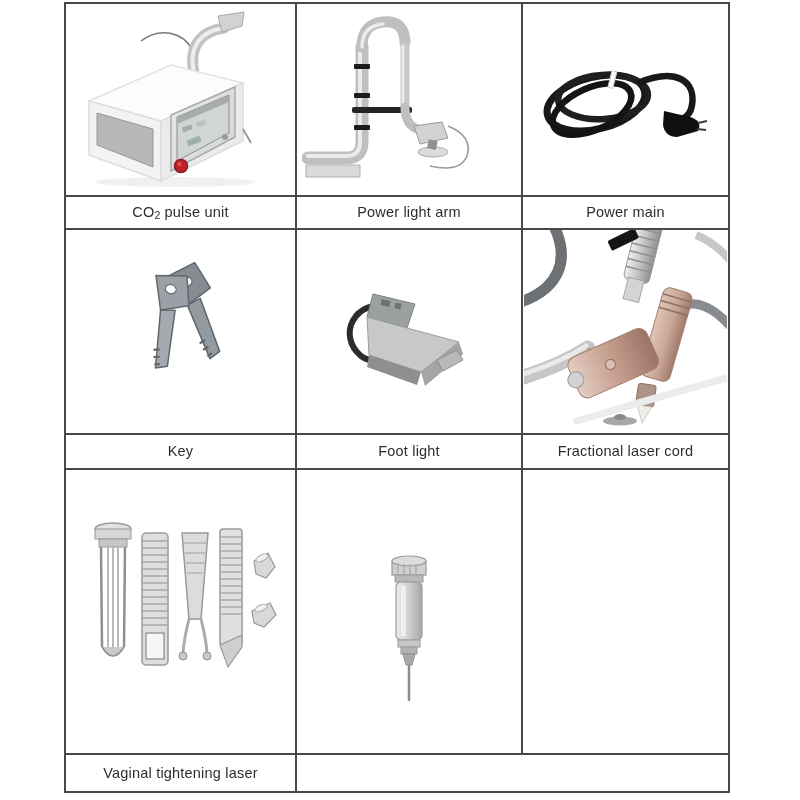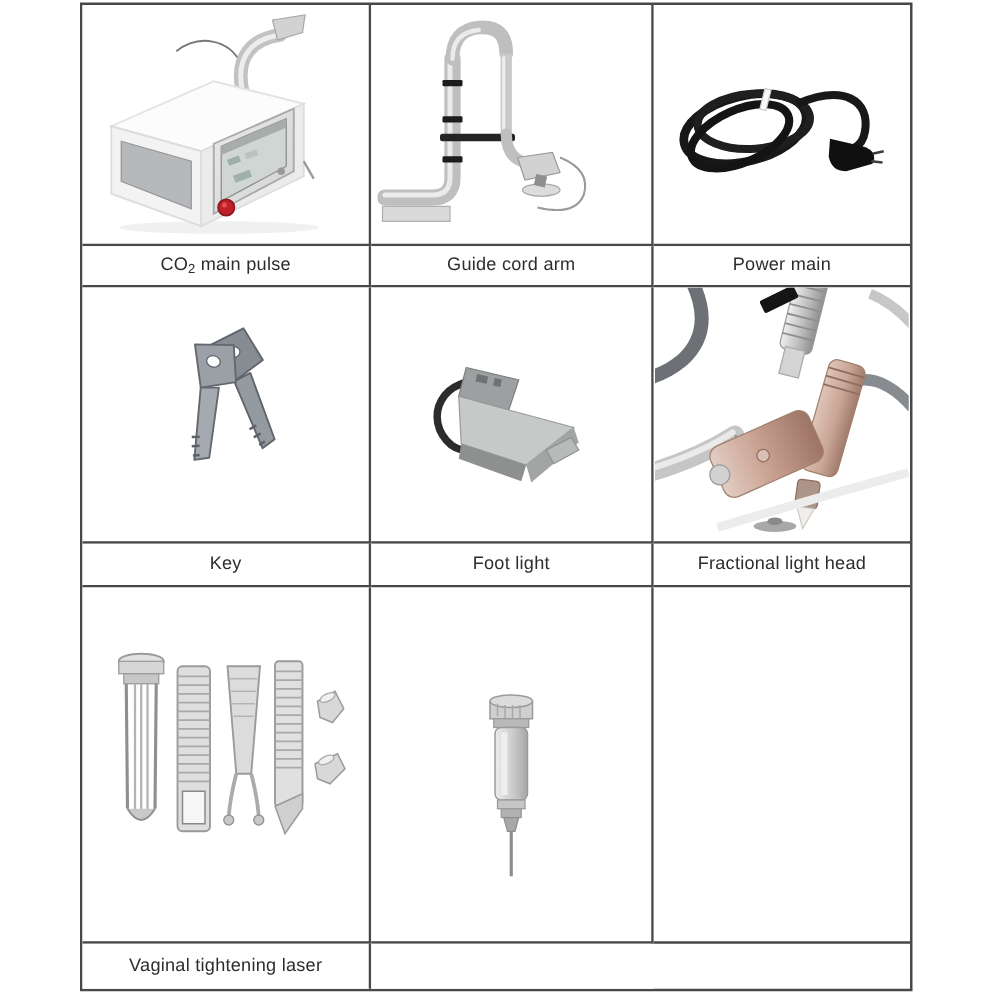--- a/index.html
+++ b/index.html
@@ -94,24 +94,24 @@
         <ellipse cx="77" cy="72" rx="45" ry="22" fill="none" stroke="#1f1f1f" stroke-width="6.5" transform="rotate(-4 77 72)"></ellipse>
         <ellipse cx="66" cy="84" rx="42" ry="21" fill="none" stroke="#141414" stroke-width="6.5" transform="rotate(-24 66 84)"></ellipse>
         <rect x="84" y="46" width="5" height="17" fill="#fafafa" stroke="#cccccc" stroke-width="1" transform="rotate(14 86 54)"></rect>
         <path d="M112,58 C150,42 170,56 166,80 C164,94 152,97 144,93" fill="none" stroke="#181818" stroke-width="6.5"></path>
         <path d="M138,86 L164,92 Q177,96 172,106 L151,112 Q139,112 137,100 Z" fill="#101010"></path>
         <path d="M172,98 l9,-2 M171,104 l9,1" stroke="#3d3d3d" stroke-width="2"></path>
       </svg>
     </div>
 
     <div class="cell">
-      <span class="caption"><span>CO</span><span class="cap-sub">2</span><span class="cap-post">main pulse</span></span>
-    </div>
-    <div class="cell">
-      <span class="caption">Guide cord arm</span>
+      <span class="caption"><span>CO</span><span class="cap-sub">2</span><span class="cap-post">pulse unit</span></span>
+    </div>
+    <div class="cell">
+      <span class="caption">Power light arm</span>
     </div>
     <div class="cell col3">
       <span class="caption">Power main</span>
     </div>
 
     <div class="cell">
       <svg width="190" height="180" viewBox="0 0 190 180">
 
         <g transform="translate(106,56) rotate(-12)">
           <polygon points="-20,-26 10,-34 20,-6 -6,6" fill="#878c92" stroke="#60656b" stroke-width="1.5" stroke-linejoin="round"></polygon>
@@ -192,21 +192,21 @@
       </svg>
     </div>
 
     <div class="cell">
       <span class="caption">Key</span>
     </div>
     <div class="cell">
       <span class="caption">Foot light</span>
     </div>
     <div class="cell col3">
-      <span class="caption">Fractional light head</span>
+      <span class="caption">Fractional laser cord</span>
     </div>
 
     <div class="cell">
       <svg class="lift" width="205" height="205" viewBox="0 0 205 205">
 
         <g>
           <ellipse cx="35" cy="34" rx="18" ry="6" fill="#e2e2e2" stroke="#9a9a9a" stroke-width="1.5"></ellipse>
           <rect x="17" y="34" width="36" height="10" fill="#d6d6d6" stroke="#9a9a9a" stroke-width="1"></rect>
           <rect x="21" y="44" width="28" height="8" fill="#c7c7c7" stroke="#9a9a9a" stroke-width="1"></rect>
           <path d="M23,52 L24,152 M47,52 L46,152" stroke="#8f8f8f" stroke-width="2.5" fill="none"></path>

